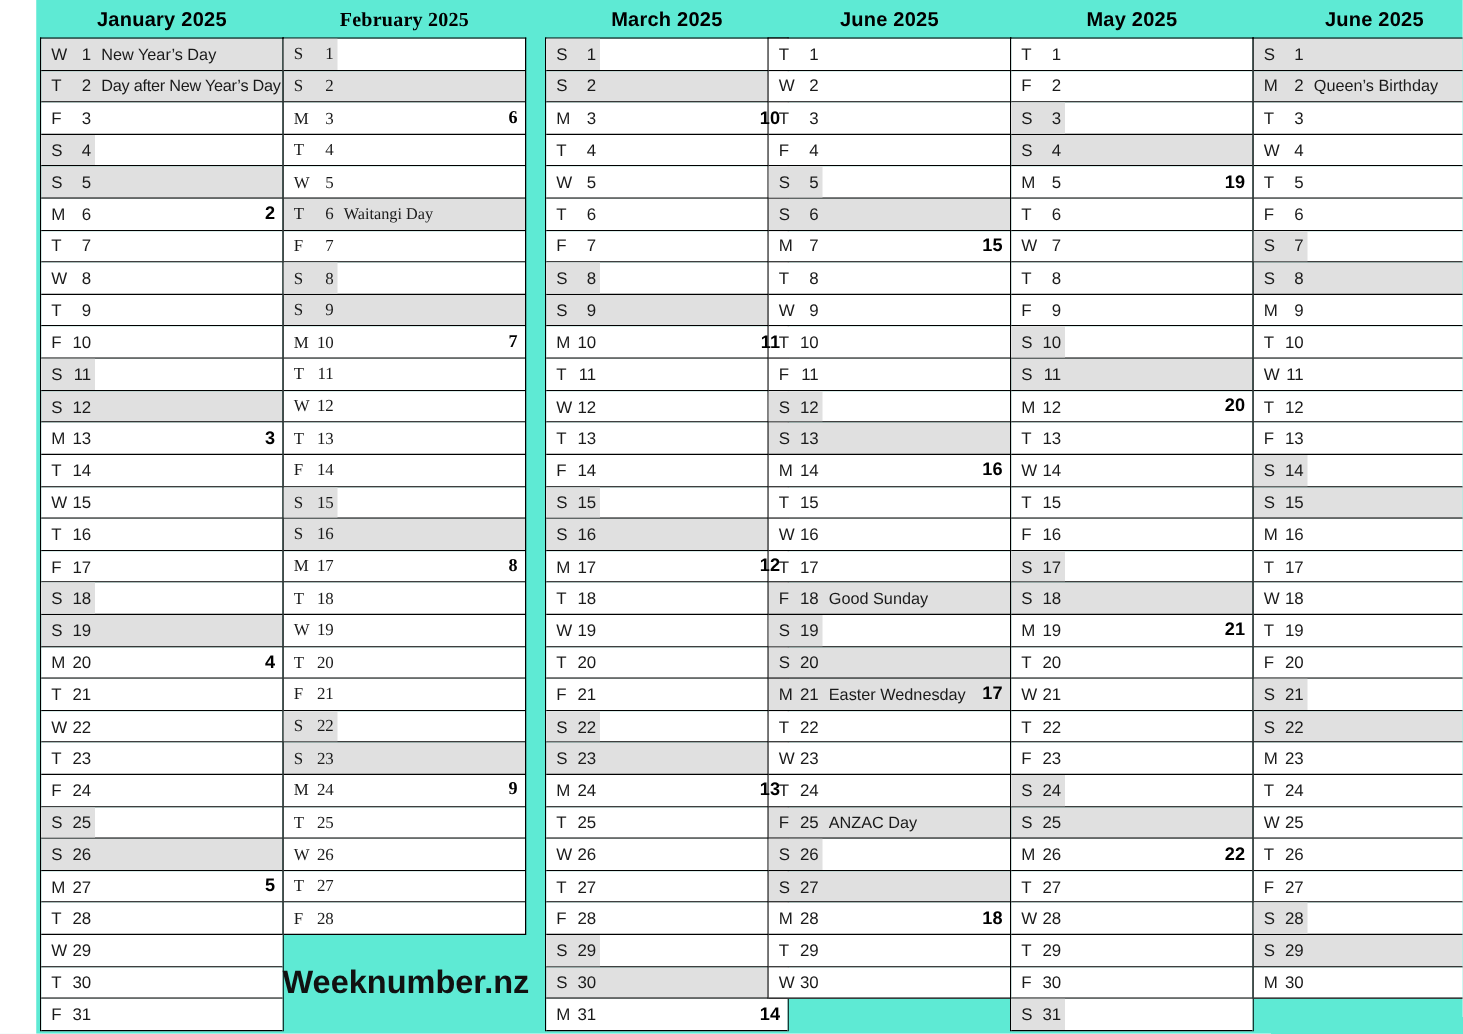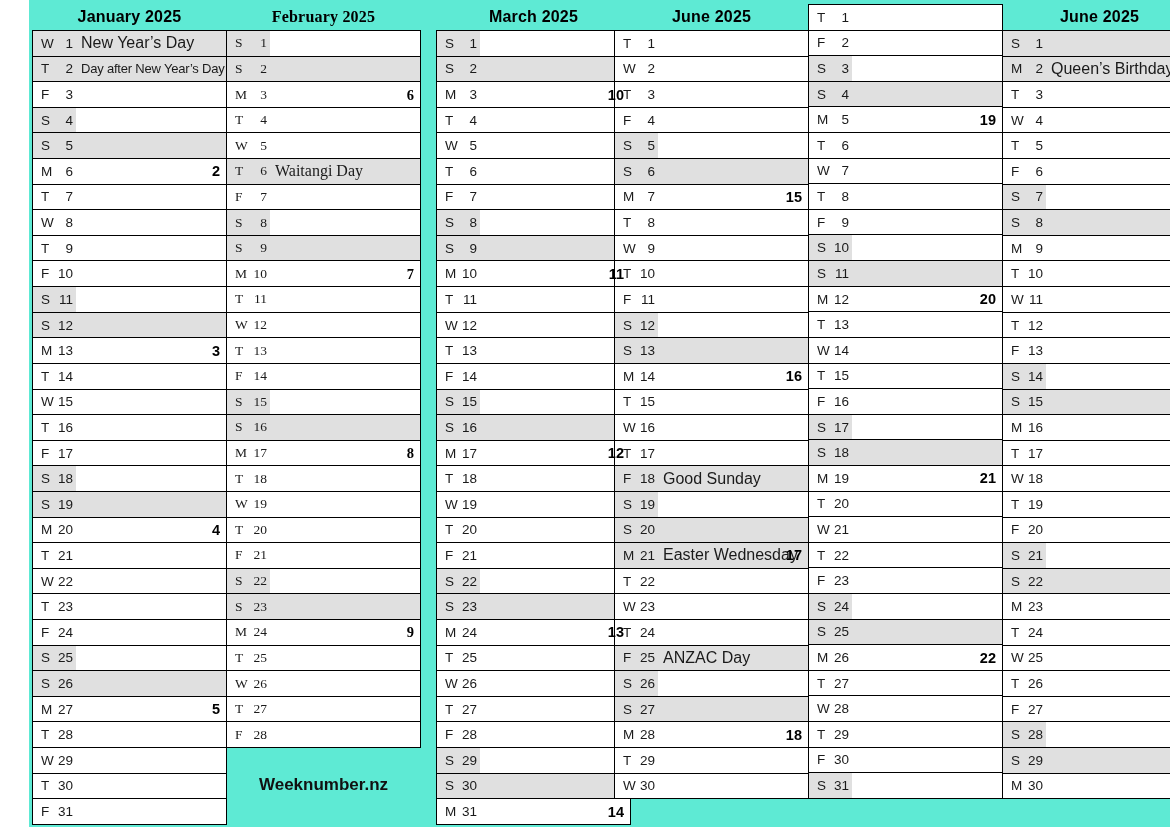--- a/index.html
+++ b/index.html
@@ -18,29 +18,29 @@
   }
   .row {
     position:relative; height:25.61px; box-sizing:border-box;
     border-bottom:1px solid #000;
     display:flex; align-items:center; background:#fff;
   }
   .row.full { background:var(--shade, #e0e0e0); }
   .satbox { position:absolute; left:0; top:0; bottom:0; width:43px; background:var(--shade, #e0e0e0); }
   .dl { position:relative; z-index:1; margin-left:8px; width:15px; font-size:13.5px; }
   .dn { position:relative; z-index:1; width:17px; text-align:right; font-size:13.5px; }
-  .hol { position:relative; z-index:1; margin-left:8px; font-size:16px; white-space:nowrap; }
+  .hol { position:relative; z-index:1; margin-left:8px; font-size:13px; white-space:nowrap; }
   .hol.small { font-size:13px; letter-spacing:-0.2px; }
   .wk {
     position:absolute; right:6px; top:50%; transform:translateY(-50%);
     font-weight:bold; font-size:14.5px; color:#000; z-index:1;
   }
   .logo {
     position:absolute; left:197px; width:195px; top:770px;
-    text-align:center; font-weight:bold; font-size:17px; line-height:30px; color:#111;
+    text-align:center; font-weight:bold; font-size:26px; line-height:30px; color:#111;
   }
 </style>
 </head>
 <body>
 
 <div class="page" style="background: #5eead4; margin-left: 29px;">
   <div id="months">
       <div class="month" style="left: 3px;">
         <div class="month-title">January 2025</div>
         <div class="grid">
@@ -575,20 +575,21 @@
             <span class="dl">T</span>
             <span class="dn">29</span>
           </div>
           <div class="row">
             <span class="dl">W</span>
             <span class="dn">30</span>
           </div>
         </div>
       </div>
       <div class="month" style="left: 779px;">
+        <div class="month-title">May 2025</div>
         <div class="grid">
           <div class="row">
             <span class="dl">T</span>
             <span class="dn">1</span>
           </div>
           <div class="row">
             <span class="dl">F</span>
             <span class="dn">2</span>
           </div>
           <div class="row">

